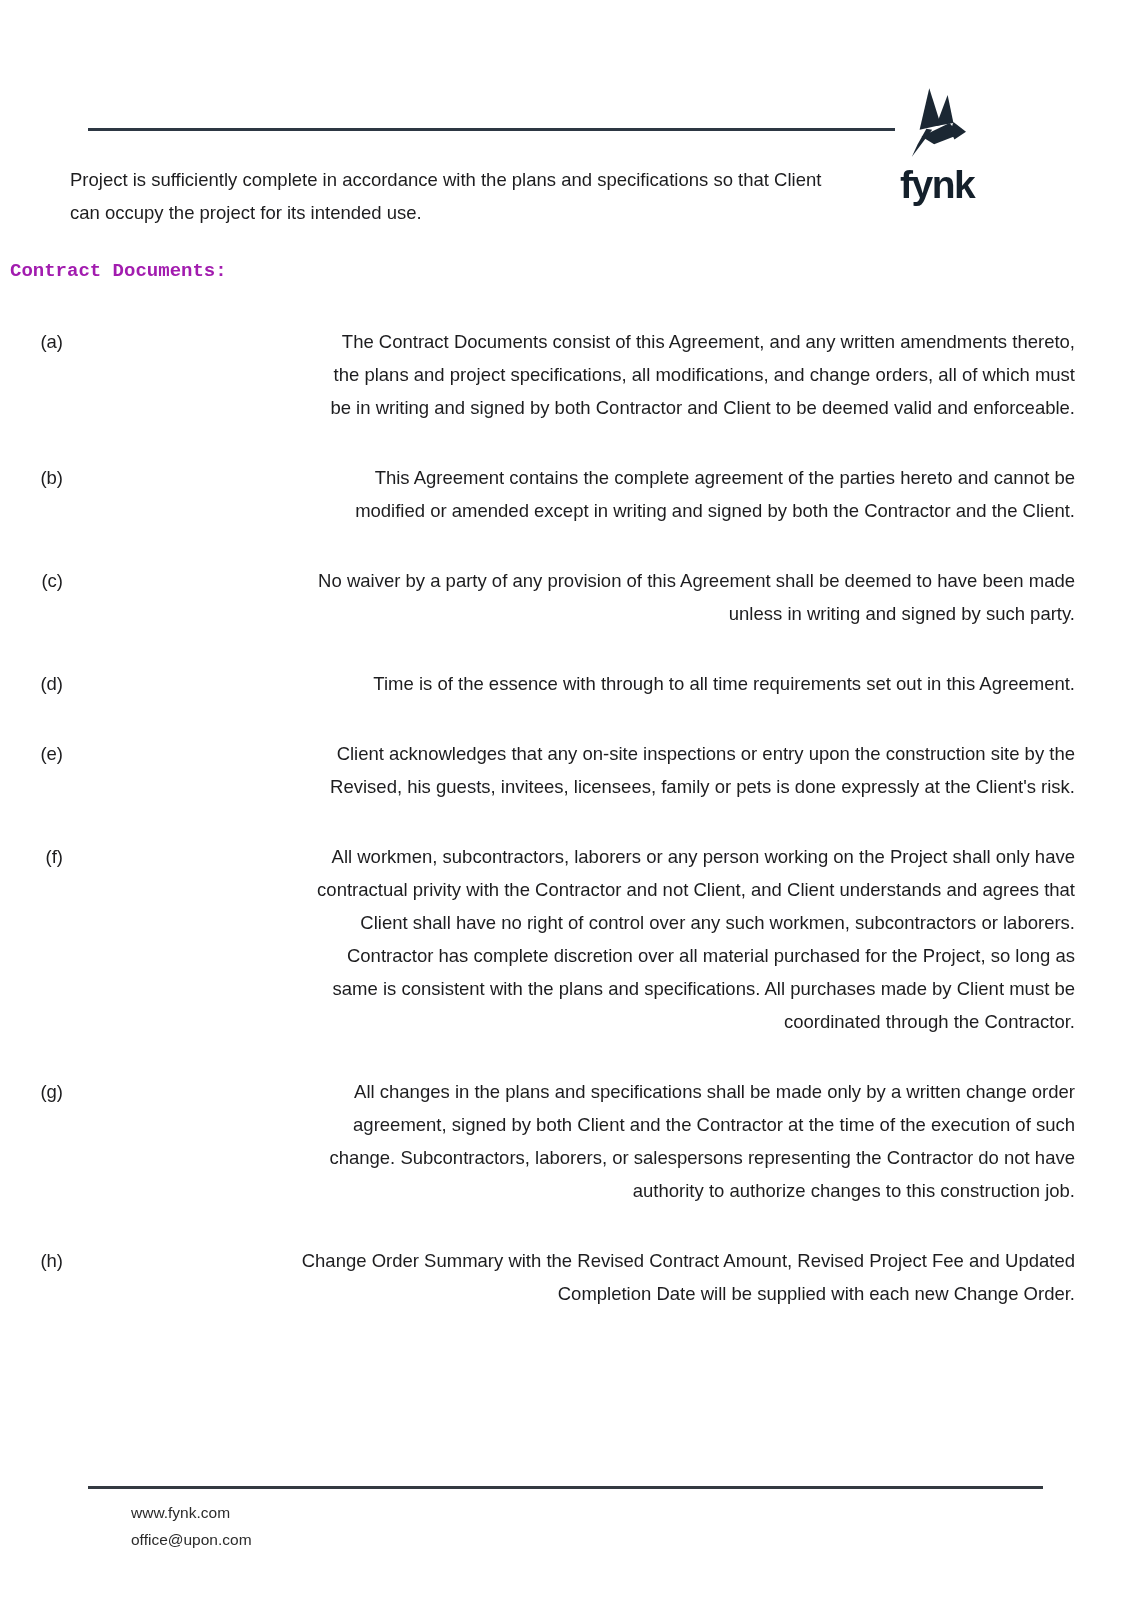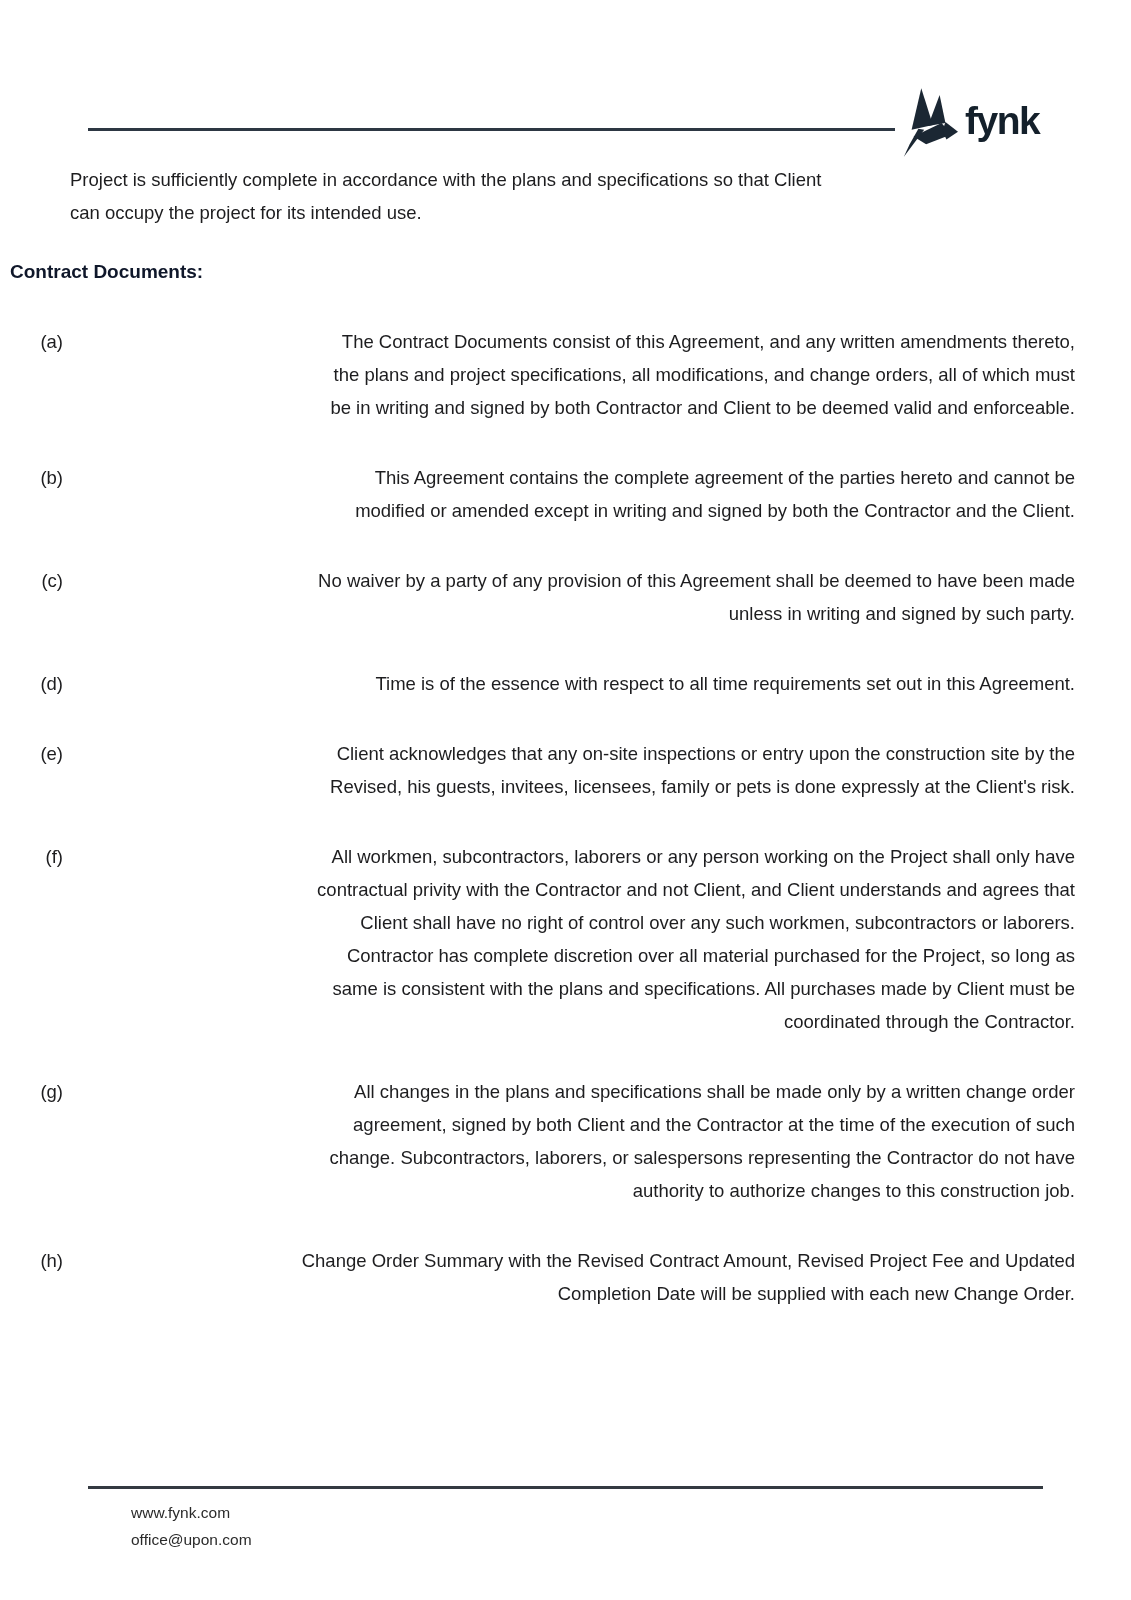--- a/index.html
+++ b/index.html
@@ -18,20 +18,21 @@
     top: 128px; left: 88px;
     width: 807px; height: 3px;
     background: #2d3743;
   }
   .logo {
     position: absolute;
     top: 88px; left: 900px;
     display: flex;
     align-items: center;
     gap: 7px;
+    flex-direction: column;
   }
   .logo svg { display: block; }
   .brand {
     font-size: 39px;
     font-weight: bold;
     color: #14202b;
     letter-spacing: -1.5px;
     line-height: 1;
     padding-bottom: 6px;
   }
@@ -50,22 +51,23 @@
     color: #1d1d1f;
   }
   .intro {
     margin: 163px 0 0 0;
     white-space: pre-line;
   }
   .heading {
     margin: 26px 0 9px -60px;
     font-size: 19px;
     font-weight: bold;
-    color: #0f172a;
+    color: #a21caf;
     line-height: 33px;
+    font-family: Liberation Mono, monospace;
   }
   .clause {
     display: flex;
     margin: 37px 0 0 -36px;
   }
   .marker {
     flex: 0 0 36px;
     box-sizing: border-box;
     text-align: right;
     padding-right: 7px;
@@ -133,21 +135,21 @@
     </div>
 
     <div class="clause">
       <span class="marker">(c)</span>
       <p class="clause-text">No waiver by a party of any provision of this Agreement shall be deemed to have been made
 unless in writing and signed by such party.</p>
     </div>
 
     <div class="clause">
       <span class="marker">(d)</span>
-      <p class="clause-text">Time is of the essence with respect to all time requirements set out in this Agreement.</p>
+      <p class="clause-text">Time is of the essence with through to all time requirements set out in this Agreement.</p>
     </div>
 
     <div class="clause">
       <span class="marker">(e)</span>
       <p class="clause-text">Client acknowledges that any on-site inspections or entry upon the construction site by the
 Revised, his guests, invitees, licensees, family or pets is done expressly at the Client's risk.</p>
     </div>
 
     <div class="clause">
       <span class="marker">(f)</span>

